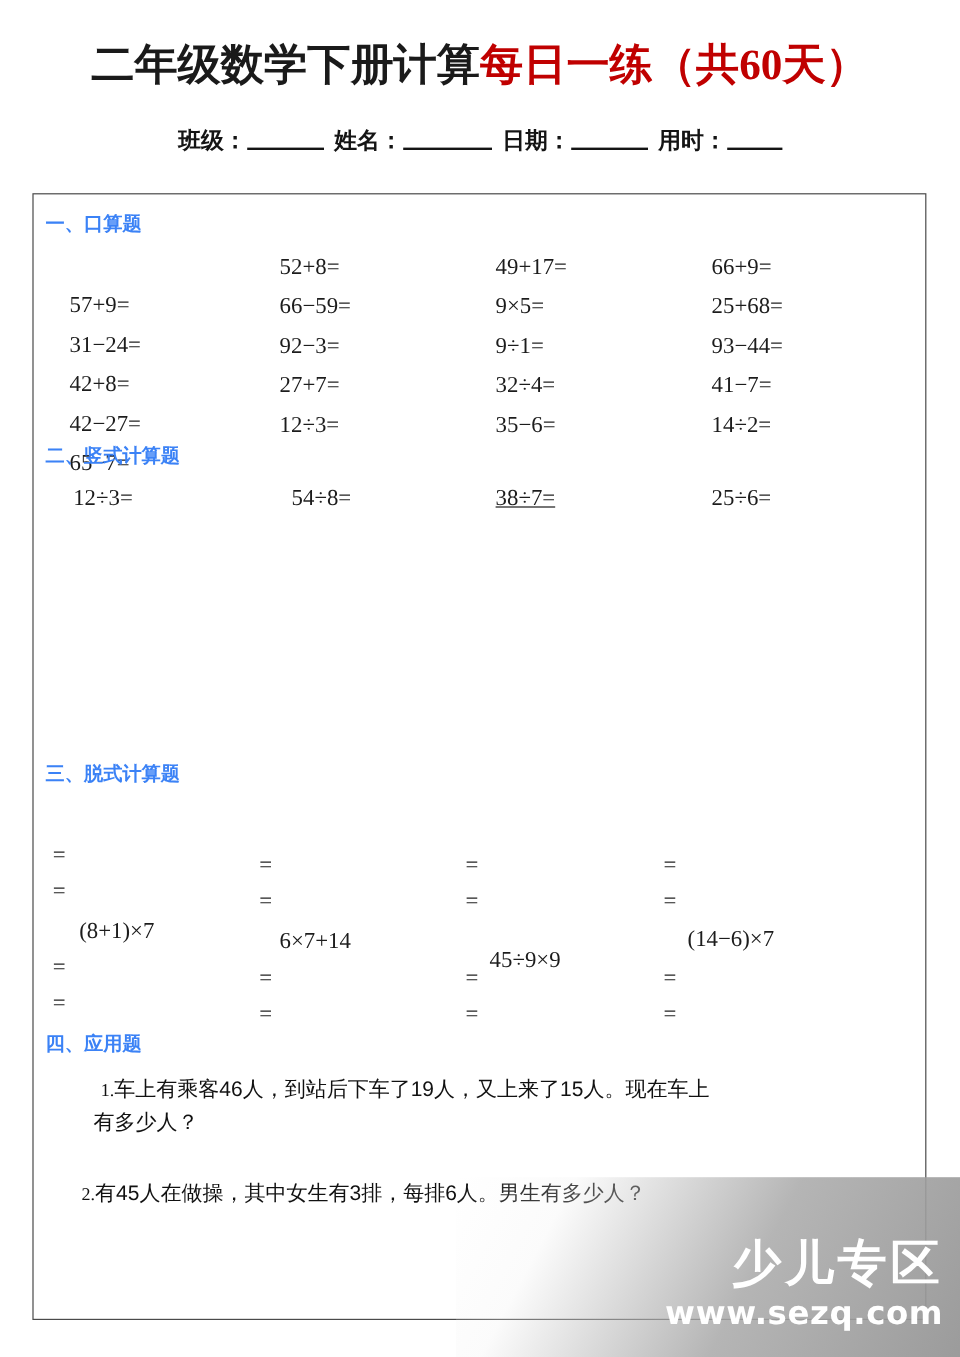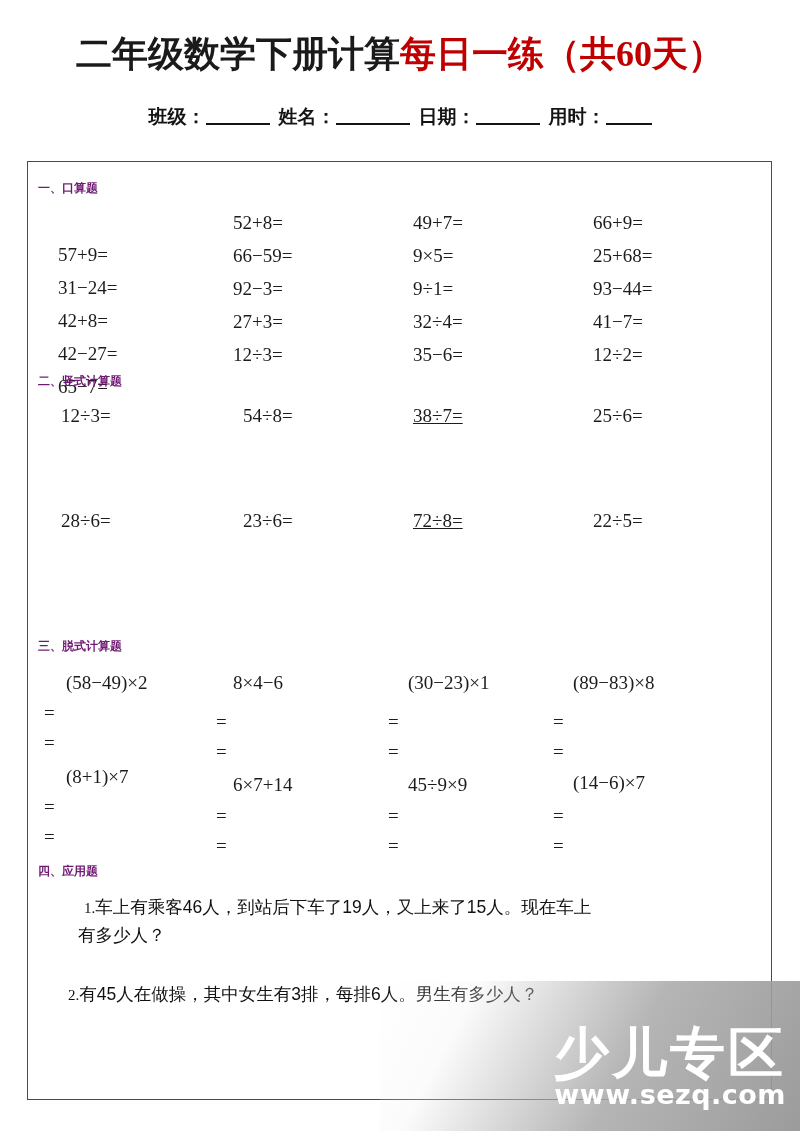--- a/index.html
+++ b/index.html
@@ -66,23 +66,23 @@
     width: 745px;
     height: 939px;
     border: 1.5px solid #4a4a4a;
     box-sizing: border-box;
     background: transparent;
   }
 
   
   .sec-head {
     position: absolute;
-    color: #701a75;
-    font-weight: bold;
-    font-size: 12px;
+    color: #3b82f6;
+    font-weight: bold;
+    font-size: 16px;
     line-height: 24px;
     white-space: nowrap;
     font-family: "Liberation Serif", "DejaVu Serif", serif;
   }
 
   
   .row {
     position: absolute;
     left: 0;
     width: 745px;
@@ -146,23 +146,23 @@
     bottom: 0;
     width: 420px;
     height: 150px;
     background: linear-gradient(118deg, rgba(255,255,255,0) 0%, rgba(240,240,240,0.25) 20%, rgba(168,168,168,0.85) 58%, rgba(150,150,150,0.95) 100%);
     pointer-events: none;
   }
   .wm-cn {
     position: absolute;
     right: 14px;
     bottom: 56px;
-    font-family: Liberation Sans, sans-serif;
-    font-weight: bold;
-    font-size: 55px;
+    font-family: Liberation Serif, serif;
+    font-weight: bold;
+    font-size: 41px;
     line-height: 44px;
     color: #ffffff;
     letter-spacing: 3px;
     white-space: nowrap;
   }
   .wm-url {
     position: absolute;
     right: 14px;
     bottom: 21px;
     font-family: "DejaVu Sans", "Liberation Sans", sans-serif;
@@ -187,88 +187,76 @@
     <span class="field">班级：</span><span class="blank bl-1"></span><span class="gap-s"></span><span class="field">姓名：</span><span class="blank bl-2"></span><span class="gap-s"></span><span class="field">日期：</span><span class="blank bl-3"></span><span class="gap-s"></span><span class="field">用时：</span><span class="blank bl-4"></span>
   </div>
 
   <div class="frame">
 
     <div class="sec-head" style="left:10px; top:14px;">一、口算题</div>
 
     <div class="row" style="top:46px;">
       <span class="cell c0">57+9=</span>
       <span class="cell c1">52+8=</span>
-      <span class="cell c2">49+7=</span>
+      <span class="cell c2">49+17=</span>
       <span class="cell c3">66+9=</span>
     </div>
     <div class="row" style="top:79px;">
       <span class="cell c0">31−24=</span>
       <span class="cell c1">66−59=</span>
       <span class="cell c2">9×5=</span>
       <span class="cell c3">25+68=</span>
     </div>
     <div class="row" style="top:112px;">
       <span class="cell c0">42+8=</span>
       <span class="cell c1">92−3=</span>
       <span class="cell c2">9÷1=</span>
       <span class="cell c3">93−44=</span>
     </div>
     <div class="row" style="top:145px;">
       <span class="cell c0">42−27=</span>
-      <span class="cell c1">27+3=</span>
+      <span class="cell c1">27+7=</span>
       <span class="cell c2">32÷4=</span>
       <span class="cell c3">41−7=</span>
     </div>
     <div class="row" style="top:178px;text-align:center;">
       <span class="cell c0">65−7=</span>
       <span class="cell c1">12÷3=</span>
       <span class="cell c2">35−6=</span>
-      <span class="cell c3">12÷2=</span>
+      <span class="cell c3">14÷2=</span>
     </div>
 
     <div class="sec-head" style="left:10px; top:207px;">二、竖式计算题</div>
 
     <div class="row" style="top:239px;">
       <span class="cell v0">12÷3=</span>
       <span class="cell v1">54÷8=</span>
       <span class="cell v2">38÷7=</span>
       <span class="cell v3">25÷6=</span>
     </div>
-    <div class="row" style="top:344px;">
-      <span class="cell v0">28÷6=</span>
-      <span class="cell v1">23÷6=</span>
-      <span class="cell v2">72÷8=</span>
-      <span class="cell v3">22÷5=</span>
-    </div>
 
     <div class="sec-head" style="left:10px; top:472px;">三、脱式计算题</div>
 
-    <div class="row" style="top:506px;">
-      <span class="cell s0">(58−49)×2</span>
-      <span class="cell s1">8×4−6</span>
-      <span class="cell s2">(30−23)×1</span>
-      <span class="cell s3">(89−83)×8</span>
-    </div>
     <div class="row" style="top:540px;">
       <span class="eqmark eq0">=</span>
       <span class="eqmark eq1" style="top:9px;">=</span>
       <span class="eqmark eq2" style="top:9px;">=</span>
       <span class="eqmark eq3" style="top:9px;">=</span>
     </div>
     <div class="row" style="top:570px;">
       <span class="eqmark eq0">=</span>
       <span class="eqmark eq1" style="top:9px;">=</span>
       <span class="eqmark eq2" style="top:9px;">=</span>
       <span class="eqmark eq3" style="top:9px;">=</span>
     </div>
 
     <div class="row" style="top:600px;">
       <span class="cell s0">(8+1)×7</span>
       <span class="cell s1" style="top:8px;">6×7+14</span>
-      <span class="cell s2" style="top:8px;">45÷9×9</span>
+      <span class="cell s2" style="top:24px;">45÷9×9</span>
       <span class="cell s3" style="top:6px;">(14−6)×7</span>
     </div>
     <div class="row" style="top:634px;">
       <span class="eqmark eq0">=</span>
       <span class="eqmark eq1" style="top:9px;">=</span>
       <span class="eqmark eq2" style="top:9px;">=</span>
       <span class="eqmark eq3" style="top:9px;">=</span>
     </div>
     <div class="row" style="top:664px;">
       <span class="eqmark eq0">=</span>

